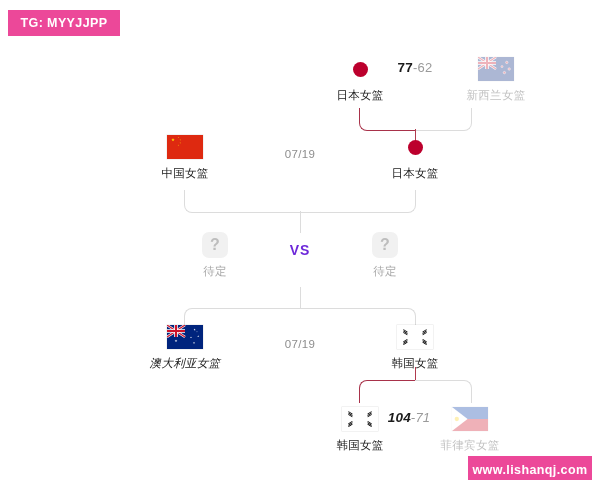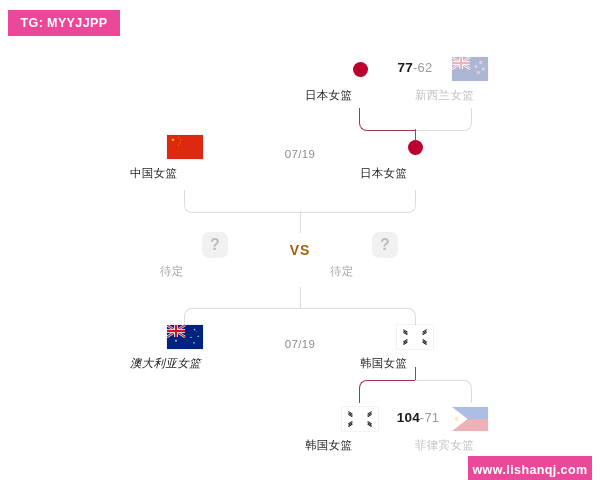--- a/index.html
+++ b/index.html
@@ -67,21 +67,21 @@
   .elbow-tl { border-left-width: 1.5px; border-bottom-width: 1.5px; border-bottom-left-radius: 8px; }
   .elbow-tr { border-right-width: 1.5px; border-bottom-width: 1.5px; border-bottom-right-radius: 8px; }
   .elbow-bl { border-left-width: 1.5px; border-top-width: 1.5px; border-top-left-radius: 8px; }
   .elbow-br { border-right-width: 1.5px; border-top-width: 1.5px; border-top-right-radius: 8px; }
 
   
   .node {
     position: absolute;
     width: 110px;
     margin-left: -55px;
-    text-align: left;
+    text-align: center;
   }
   .node .flagwrap {
     height: 26px;
     display: flex;
     align-items: center;
     justify-content: center;
   }
   .node .tname {
     margin-top: 6px;
     font-size: 11.5px;
@@ -126,21 +126,21 @@
     font-weight: bold;
     font-size: 13.5px;
   }
   .date {
     font-size: 11.5px;
     color: #8d8d8d;
     letter-spacing: 0.3px;
   }
   .vs {
     font-size: 14px;
-    color: #a16207;
+    color: #6d28d9;
     font-weight: bold;
     letter-spacing: 1px;
   }
 
   
   .tbd-box {
     width: 26px;
     height: 26px;
     border-radius: 7px;
     background: #f1f1f1;
@@ -167,21 +167,21 @@
   <div class="corner elbow-tr" style="left:415px; top:108px; width:56px; height:22px;"></div>
   <div class="line vline crimson" style="left:414.5px; top:129px; height:14px;"></div>
 
   <div class="node" style="left:360px; top:56px;">
     <div class="flagwrap">
       <div class="flag-circle"></div>
     </div>
     <div class="tname">日本女篮</div>
   </div>
 
-  <div class="node loser" style="left:470px; top:56px;">
+  <div class="node loser" style="left:496px; top:56px;">
     <div class="flagwrap">
       <div class="flag">
         <svg viewBox="0 0 60 40" preserveAspectRatio="none">
           <rect width="60" height="40" fill="#00247d"></rect>
           <g>
             <rect x="0" y="0" width="30" height="20" fill="#00247d"></rect>
             <path d="M0,0 L30,20 M30,0 L0,20" stroke="#ffffff" stroke-width="4"></path>
             <path d="M0,0 L30,20 M30,0 L0,20" stroke="#cc142b" stroke-width="2"></path>
             <path d="M15,0 L15,20 M0,10 L30,10" stroke="#ffffff" stroke-width="6"></path>
             <path d="M15,0 L15,20 M0,10 L30,10" stroke="#cc142b" stroke-width="3.4"></path>
@@ -355,21 +355,21 @@
           <rect width="60" height="20" fill="#0038a8"></rect>
           <rect y="20" width="60" height="20" fill="#ce1126"></rect>
           <polygon points="0,0 26,20 0,40" fill="#ffffff"></polygon>
           <circle cx="8" cy="20" r="3.6" fill="#fcd116"></circle>
         </svg>
       </div>
     </div>
     <div class="tname">菲律宾女篮</div>
   </div>
 
-  <div class="meta" style="left:418px; top:410px;">
+  <div class="meta" style="left:409px; top:410px;font-style:italic;">
     <div class="score"><span class="win">104</span><span>-</span><span>71</span></div>
   </div>
 
   <div class="wm wm-br">
     <span>www.lishanqj.com</span>
   </div>
 
 </div>
 
 </body></html>

